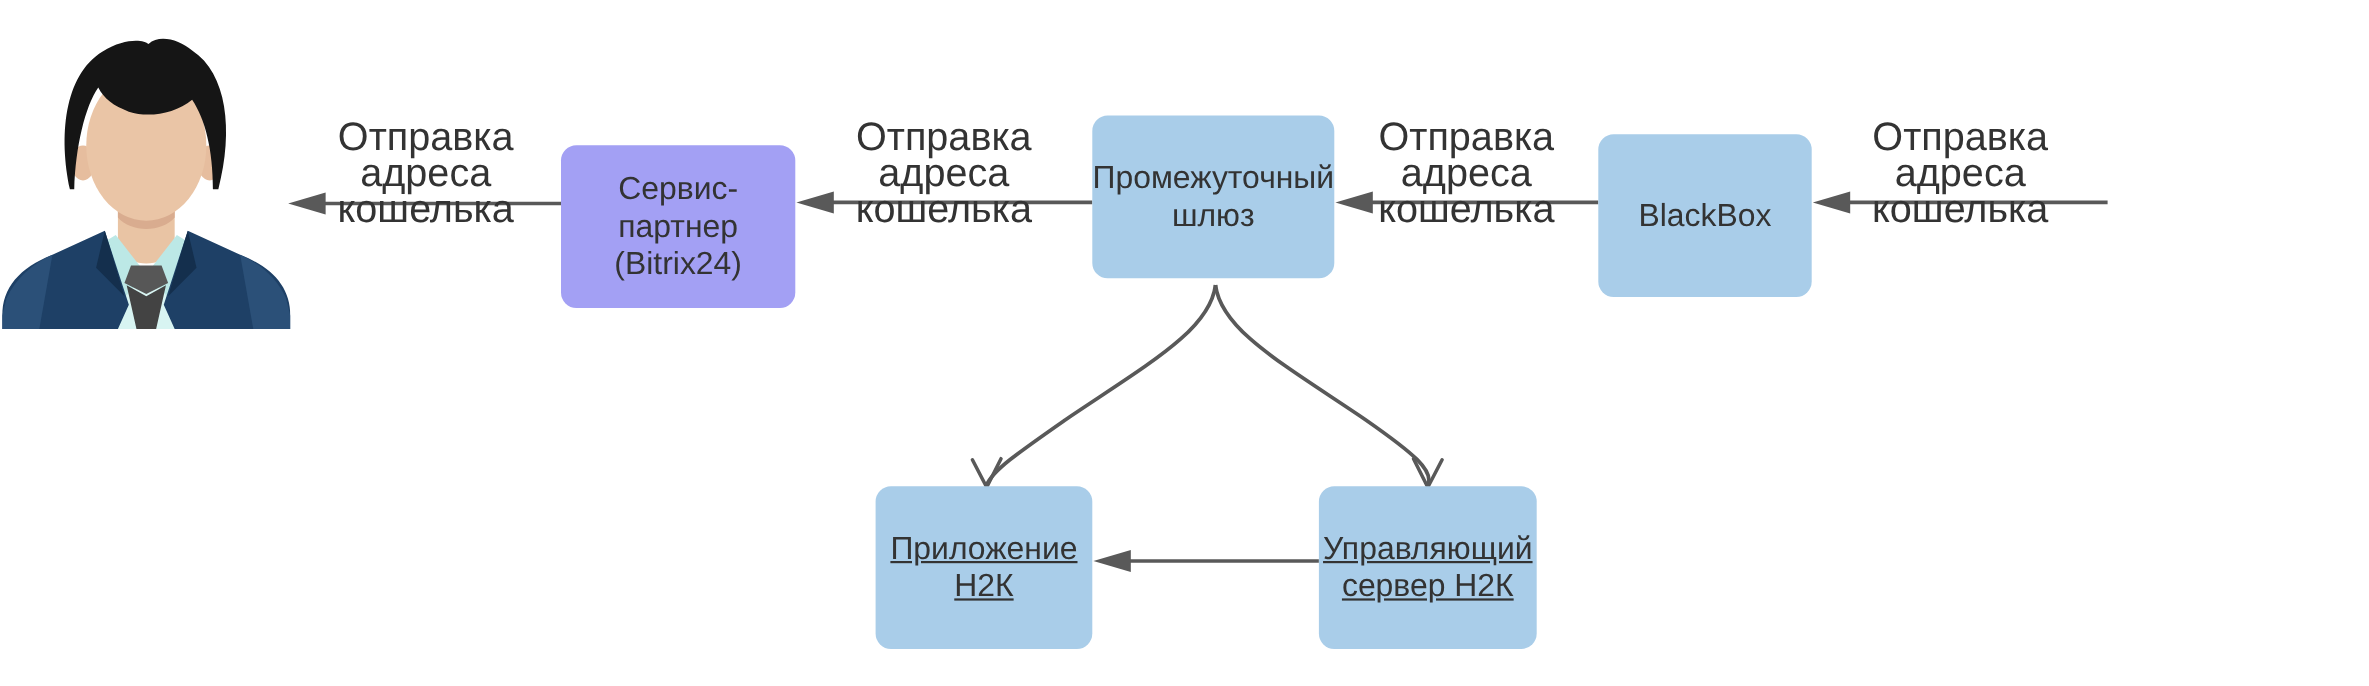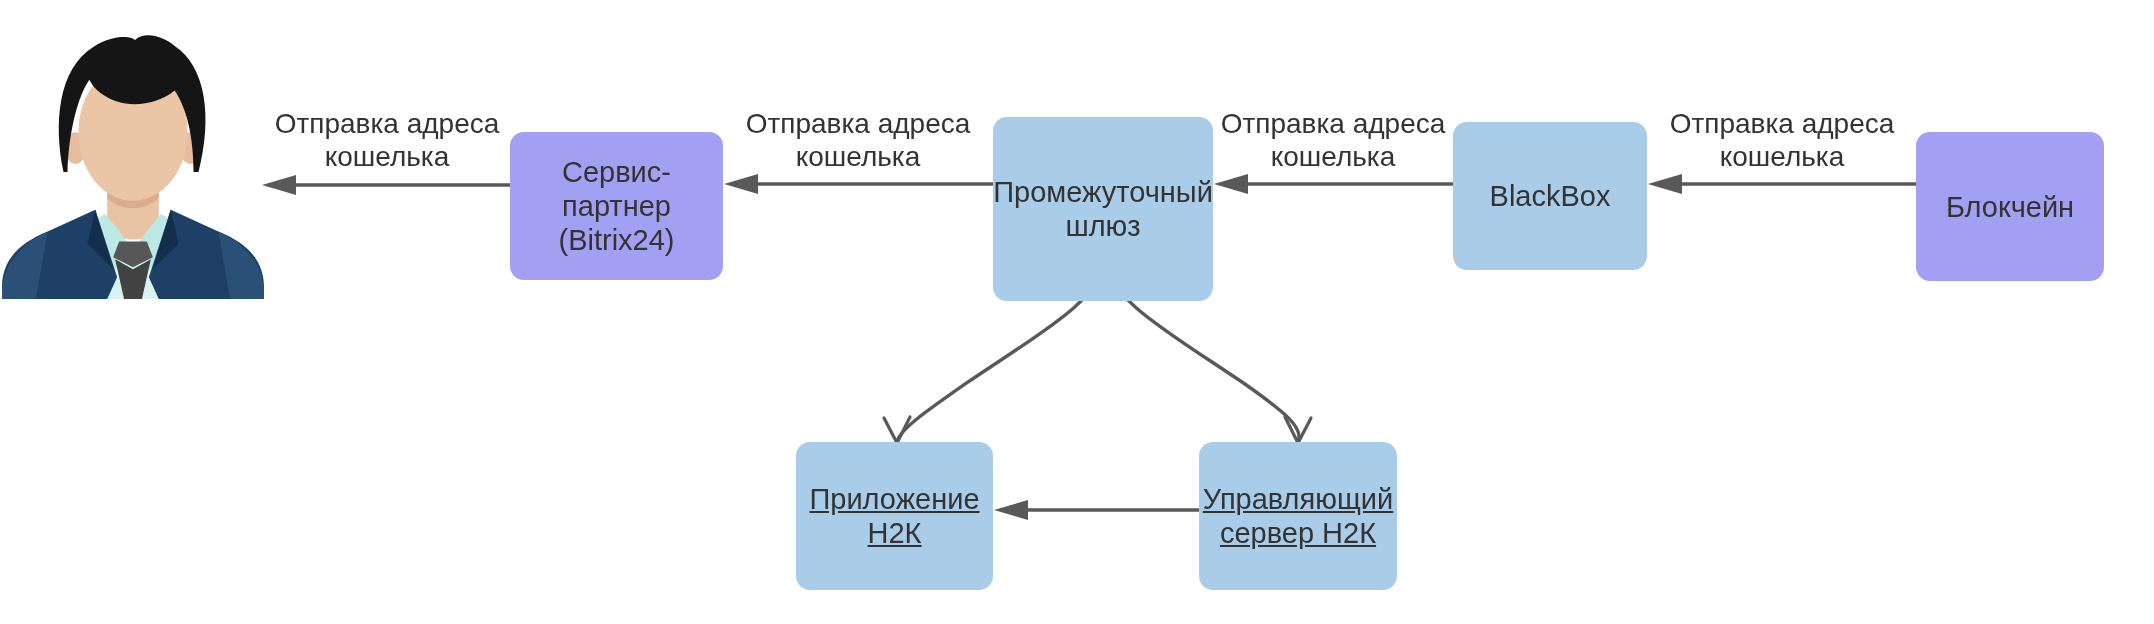--- a/index.html
+++ b/index.html
@@ -52,21 +52,21 @@
     white-space: pre-line;
   }
   .node.purple { background: var(--node_purple, #a3a0f4); margin-top: 21px; }
   .node.blue   { background: var(--node_blue, #a9cde9); }
   .edge-label {
     position: absolute;
     top: 107px;
     width: 250px;
     text-align: center;
     color: var(--text, #333333);
-    font-size: 28px;
+    font-size: 36px;
     line-height: 33px;
     white-space: pre-line;
   }
   .avatar {
     position: absolute;
     left: 2px;
     top: 30px;
     width: 262px;
     height: 270px;
   }
@@ -143,32 +143,29 @@
 
     <path d="M94,180 L112,240 L86,214 Z" fill="#142f4d"></path>
     <path d="M170,180 L152,240 L178,214 Z" fill="#142f4d"></path>
   </svg>
 
   <div class="node purple" style="left:510px; top:111px; width:213px; height:148px;">
     <span>Сервис-партнер
 (Bitrix24)</span>
   </div>
 
-  <div class="node blue" style="left:993px; top:117px; width:220px; height:184px;">
+  <div class="node blue" style="left:993px; top:105px; width:220px; height:148px;">
     <span>Промежуточный
 шлюз</span>
   </div>
 
   <div class="node blue" style="left:1453px; top:111px; width:194px; height:148px;margin-top:11px;">
     <span>BlackBox</span>
   </div>
 
-  <div class="node purple" style="left:1916px; top:111px; width:188px; height:149px;">
-    <span>Блокчейн</span>
-  </div>
 
   <div class="node blue" style="left:796px; top:442px; width:197px; height:148px;text-decoration:underline;">
     <span>Приложение
 Н2К</span>
   </div>
 
   <div class="node blue" style="left:1199px; top:442px; width:198px; height:148px;text-decoration:underline;">
     <span>Управляющий
 сервер Н2К</span>
   </div>

